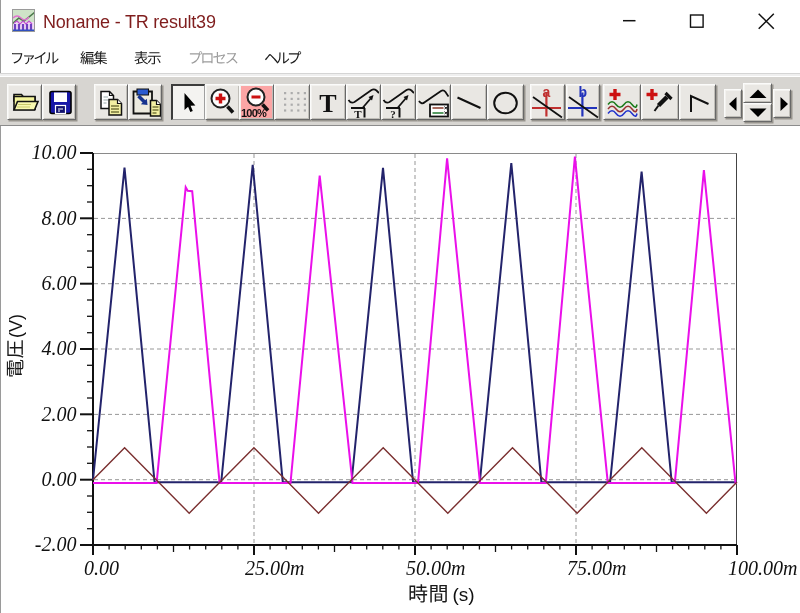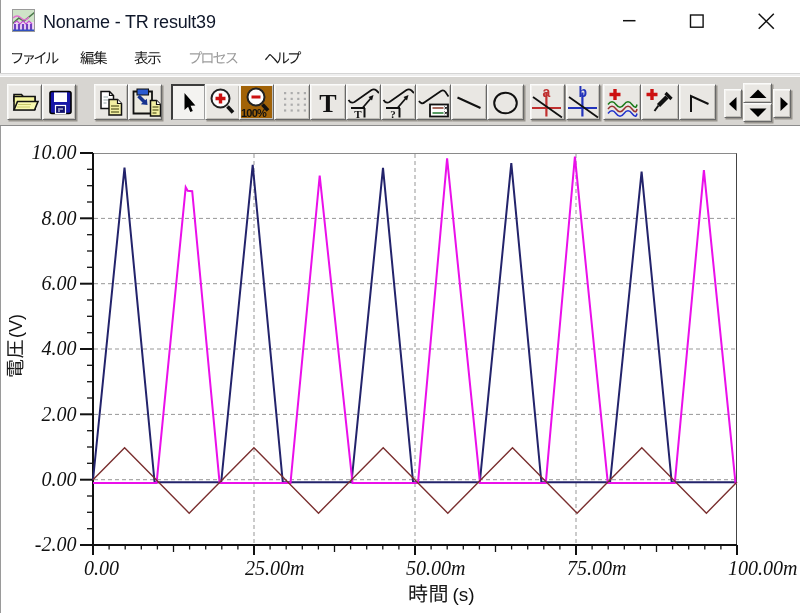--- a/index.html
+++ b/index.html
@@ -9,21 +9,21 @@
 <svg width="23" height="23" style="position:absolute;left:12px;top:9px">
 <rect x="0" y="0" width="23" height="23" fill="#cfe3c8"></rect>
 <rect x="0" y="13" width="23" height="10" fill="#f0dcf4"></rect>
 <path d="M0 15 L7 9 L12 12 L23 3" stroke="#4a7a4a" stroke-width="1.6" fill="none"></path>
 <path d="M1 9 Q5 5 9 9 T17 8" stroke="#e070d0" stroke-width="1.3" fill="none"></path>
 <path d="M2 14 L5 12 L8 15 L11 12 L14 15 L17 12 L20 15" stroke="#c050d0" stroke-width="1.2" fill="none"></path>
 <path d="M3 15 L3 21 M7 15 L7 21 M11 15 L11 21 M15 15 L15 21 M19 15 L19 21" stroke="#7040c0" stroke-width="2.2" fill="none"></path>
 <path d="M1 21.5 L22 21.5" stroke="#3050c0" stroke-width="2" fill="none"></path>
 <rect x="0.5" y="0.5" width="22" height="22" fill="none" stroke="#9a9a9a" stroke-width="1"></rect>
 </svg>
-<div class="abs" style="left:43px;top:12px;font-size:18px;letter-spacing:-0.2px;color:#0f172a;">Noname - TR result39</div>
+<div class="abs" style="left:43px;top:12px;font-size:18px;letter-spacing:-0.2px;color:#7f1d1d;">Noname - TR result39</div>
 <svg width="220" height="45" style="position:absolute;left:580px;top:0">
 <line x1="43" y1="20.7" x2="55.5" y2="20.7" stroke="#111" stroke-width="1.5"></line>
 <rect x="110.5" y="15" width="12.6" height="12.2" fill="none" stroke="#111" stroke-width="1.4"></rect>
 <path d="M178.7 13.7 L193.8 28.8 M193.8 13.7 L178.7 28.8" stroke="#111" stroke-width="1.5"></path>
 </svg>
 <svg width="420" height="30" style="position:absolute;left:0;top:44px">
 <path transform="translate(10.0,19.2) scale(0.01440,-0.01440)" d="M861.0810546875 664.780029296875Q856.1309814453125 654.2698974609375 852.680908203125 642.0546264648438Q849.2308349609375 629.83935546875 846.060791015625 614.6693115234375Q838.28076171875 575.3994140625 825.1707763671875 527.5444946289062Q812.060791015625 479.6895751953125 793.4508056640625 429.359619140625Q774.8408203125 379.0296630859375 750.6458129882812 331.7496337890625Q726.4508056640625 284.4696044921875 696.8907470703125 245.95947265625Q651.28076171875 187.7894287109375 594.9656372070312 137.64434814453125Q538.6505126953125 87.499267578125 466.8104248046875 47.439208984375Q394.9703369140625 7.379150390625 303.3104248046875 -21.620849609375L235.35888671875 53.2308349609375Q332.698974609375 78.060791015625 404.17401123046875 113.6707763671875Q475.6490478515625 149.28076171875 529.759033203125 195.000732421875Q583.8690185546875 240.720703125 625.3089599609375 293.9906005859375Q660.9688720703125 339.48046875 687.5437622070312 397.09515380859375Q714.11865234375 454.7098388671875 731.778564453125 513.239501953125Q749.4384765625 571.7691650390625 756.0484619140625 619.698974609375Q741.658447265625 619.698974609375 702.7536010742188 619.698974609375Q663.8487548828125 619.698974609375 610.97900390625 619.698974609375Q558.1092529296875 619.698974609375 500.32452392578125 619.698974609375Q442.539794921875 619.698974609375 389.69500732421875 619.698974609375Q336.8502197265625 619.698974609375 297.9102783203125 619.698974609375Q258.9703369140625 619.698974609375 244.68017578125 619.698974609375Q215 619.698974609375 189.78472900390625 618.8089599609375Q164.5694580078125 617.9189453125 145.179443359375 616.5289306640625V705.180908203125Q159.3494873046875 703.7908935546875 176.0296630859375 702.0958862304688Q192.7098388671875 700.40087890625 211.0 699.5108642578125Q229.2901611328125 698.620849609375 245.2901611328125 698.620849609375Q257.1903076171875 698.620849609375 287.9102783203125 698.620849609375Q318.6302490234375 698.620849609375 361.2301025390625 698.620849609375Q403.8299560546875 698.620849609375 452.17474365234375 698.620849609375Q500.51953125 698.620849609375 548.3643188476562 698.620849609375Q596.2091064453125 698.620849609375 637.7239379882812 698.620849609375Q679.23876953125 698.620849609375 708.2886962890625 698.620849609375Q737.338623046875 698.620849609375 746.6787109375 698.620849609375Q758.1888427734375 698.620849609375 772.2941284179688 699.5108642578125Q786.3994140625 700.40087890625 800.2496337890625 703.9609375Z" fill="#1c1c1c"></path>
     <path transform="translate(21.7,19.2) scale(0.01440,-0.01440)" d="M865.40087890625 505.3697509765625Q861.060791015625 499.419677734375 854.940673828125 491.6295166015625Q848.820556640625 483.83935546875 845.04052734375 477.6693115234375Q834.0904541015625 460.1591796875 813.7503662109375 430.7091064453125Q793.4102783203125 401.259033203125 766.3252563476562 366.67401123046875Q739.240234375 332.0889892578125 707.580322265625 299.759033203125Q675.92041015625 267.4290771484375 641.940673828125 244.1591796875L576.83935546875 289.340087890625Q612.2091064453125 310.780029296875 646.2489013671875 343.51483154296875Q680.2886962890625 376.2496337890625 707.6935424804688 410.70440673828125Q735.098388671875 445.1591796875 749.3682861328125 469.259033203125Q735.318359375 469.259033203125 697.8035278320312 469.259033203125Q660.2886962890625 469.259033203125 609.5289306640625 469.259033203125Q558.7691650390625 469.259033203125 503.81439208984375 469.56402587890625Q448.859619140625 469.8690185546875 399.34478759765625 469.8690185546875Q349.8299560546875 469.8690185546875 315.3900146484375 469.8690185546875Q280.9500732421875 469.8690185546875 271.219970703125 469.8690185546875Q249.099853515625 469.8690185546875 224.73480224609375 468.97900390625Q200.3697509765625 468.0889892578125 177.299560546875 465.698974609375V548.940673828125Q198.419677734375 546.16064453125 223.759765625 544.2706298828125Q249.099853515625 542.380615234375 271.219970703125 542.380615234375Q280.9500732421875 542.380615234375 317.1700439453125 542.380615234375Q353.3900146484375 542.380615234375 405.46490478515625 542.380615234375Q457.539794921875 542.380615234375 514.7496337890625 542.380615234375Q571.95947265625 542.380615234375 624.4743041992188 542.380615234375Q676.9891357421875 542.380615234375 715.2839965820312 542.380615234375Q753.578857421875 542.380615234375 765.4088134765625 542.380615234375Q772.9189453125 542.380615234375 783.2691650390625 543.0756225585938Q793.619384765625 543.7706298828125 803.6895751953125 544.8556518554688Q813.759765625 545.940673828125 819.7098388671875 547.3306884765625ZM529.380615234375 402.19970703125Q528.6005859375 338 524.2706298828125 281.340087890625Q519.940673828125 224.68017578125 507.000732421875 174.31512451171875Q494.060791015625 123.9500732421875 468.64581298828125 79.24493408203125Q443.2308349609375 34.539794921875 401.19573974609375 -4.44537353515625Q359.16064453125 -43.4305419921875 295.5303955078125 -78.940673828125L225.259033203125 -23.07958984375Q241.7691650390625 -17.1295166015625 259.41424560546875 -8.76446533203125Q277.059326171875 -0.3994140625 294.1295166015625 10.8907470703125Q361.59912109375 56.260498046875 394.198974609375 108.37518310546875Q426.798828125 160.4898681640625 437.21380615234375 218.9696044921875Q447.6287841796875 277.4493408203125 447.6287841796875 342.499267578125Q447.6287841796875 357.0093994140625 446.3487548828125 372.32452392578125Q445.0687255859375 387.6396484375 442.2886962890625 402.19970703125Z" fill="#1c1c1c"></path>
     <path transform="translate(33.3,19.2) scale(0.01440,-0.01440)" d="M86.2091064453125 361.301025390625Q215.8892822265625 396.301025390625 327.85418701171875 446.180908203125Q439.819091796875 496.060791015625 522.59912109375 547.6707763671875Q575.4290771484375 580.500732421875 624.8541870117188 619.2308349609375Q674.279296875 657.9609375 718.3143920898438 699.801025390625Q762.3494873046875 741.64111328125 796.3994140625 783.301025390625L863.3509521484375 720.51953125Q820.620849609375 676.3494873046875 771.66064453125 633.4243774414062Q722.700439453125 590.499267578125 668.2152709960938 550.8541870117188Q613.7301025390625 511.2091064453125 555.340087890625 474.379150390625Q500.3900146484375 440.7691650390625 431.219970703125 406.07415771484375Q362.0499267578125 371.379150390625 284.159912109375 340.07415771484375Q206.2698974609375 308.7691650390625 125.8299560546875 283.3292236328125ZM506.5289306640625 506.2698974609375 592.6910400390625 532.0701904296875V75.92041015625Q592.6910400390625 57.4102783203125 593.3860473632812 36.2301025390625Q594.0810546875 15.0499267578125 595.4710693359375 -2.93524169921875Q596.861083984375 -20.92041015625 599.0311279296875 -30.6505126953125H500.9688720703125Q502.35888671875 -20.92041015625 503.7489013671875 -2.93524169921875Q505.138916015625 15.0499267578125 505.83392333984375 36.2301025390625Q506.5289306640625 57.4102783203125 506.5289306640625 75.92041015625Z" fill="#1c1c1c"></path>
     <path transform="translate(44.9,19.2) scale(0.01440,-0.01440)" d="M523.939208984375 21.1700439453125Q526.71923828125 32.900146484375 528.6092529296875 47.580322265625Q530.499267578125 62.260498046875 530.499267578125 77.3306884765625Q530.499267578125 86.8907470703125 530.499267578125 120.91571044921875Q530.499267578125 154.940673828125 530.499267578125 204.7105712890625Q530.499267578125 254.48046875 530.499267578125 312.3603515625Q530.499267578125 370.240234375 530.499267578125 428.81512451171875Q530.499267578125 487.3900146484375 530.499267578125 538.3299560546875Q530.499267578125 589.2698974609375 530.499267578125 626.0499267578125Q530.499267578125 662.8299560546875 530.499267578125 676.340087890625Q530.499267578125 704.80029296875 528.1342163085938 724.5654907226562Q525.7691650390625 744.3306884765625 525.1591796875 750.4305419921875H617.3212890625Q616.7113037109375 744.3306884765625 614.8462524414062 724.3704833984375Q612.981201171875 704.4102783203125 612.981201171875 675.9500732421875Q612.981201171875 662.43994140625 612.981201171875 626.4750366210938Q612.981201171875 590.5101318359375 612.981201171875 540.140380859375Q612.981201171875 489.7706298828125 612.981201171875 432.3509521484375Q612.981201171875 374.9312744140625 612.981201171875 319.12158203125Q612.981201171875 263.3118896484375 612.981201171875 215.7720947265625Q612.981201171875 168.2322998046875 612.981201171875 137.0123291015625Q612.981201171875 105.7923583984375 612.981201171875 99.162109375Q659.52099609375 120.6519775390625 712.5506591796875 156.581787109375Q765.580322265625 192.5115966796875 816.1950073242188 240.68634033203125Q866.8096923828125 288.861083984375 904.51953125 345.060791015625L952.380615234375 276.939208984375Q909.3306884765625 218.619384765625 851.7456665039062 166.0093994140625Q794.16064453125 113.3994140625 731.9656372070312 71.119384765625Q669.7706298828125 28.83935546875 611.3306884765625 -0.16064453125Q598.820556640625 -6.500732421875 590.5654907226562 -12.560791015625Q582.3104248046875 -18.620849609375 576.7503662109375 -22.7908935546875ZM65.8690185546875 25.92041015625Q128.9891357421875 71.0904541015625 173.1490478515625 135.17547607421875Q217.3089599609375 199.260498046875 239.9688720703125 271.68017578125Q250.9688720703125 306.340087890625 257.078857421875 357.30499267578125Q263.1888427734375 408.2698974609375 265.88385009765625 465.51483154296875Q268.578857421875 522.759765625 269.078857421875 577.4547729492188Q269.578857421875 632.1497802734375 269.578857421875 674.2698974609375Q269.578857421875 696.460205078125 267.798828125 713.7503662109375Q266.018798828125 731.04052734375 262.8487548828125 746.7706298828125H354.8408203125Q354.2308349609375 741.28076171875 353.14581298828125 729.7456665039062Q352.060791015625 718.2105712890625 350.97576904296875 704.0553588867188Q349.8907470703125 689.900146484375 349.8907470703125 675.0499267578125Q349.8907470703125 633.31982421875 348.8907470703125 576.4547729492188Q347.8907470703125 519.5897216796875 344.58575439453125 458.28472900390625Q341.28076171875 396.979736328125 335.47576904296875 342.17474365234375Q329.6707763671875 287.3697509765625 319.060791015625 249.979736328125Q296.6707763671875 169.6895751953125 250.560791015625 98.739501953125Q204.4508056640625 27.7894287109375 141.28076171875 -24.500732421875Z" fill="#1c1c1c"></path>
@@ -84,21 +84,21 @@
       <path d="M12.5 7.5 L12.5 24.5 L16.1 21.2 L18.3 26.6 L20.8 25.5 L18.6 20.2 L23.4 19.9 Z" fill="#000"></path>
     </svg>
   </div>
 <div style="position:absolute;left:205px;top:84px;width:34.5px;height:35.5px;background:#e9e7e3;border-top:1px solid #fbfbfa;border-left:1px solid #fbfbfa;border-right:1px solid #686868;border-bottom:1px solid #686868;box-shadow:inset 1px 1px 0 #f3f2ef,inset -1px -1px 0 #c0beb8,1.5px 1.5px 0 #97948d;box-sizing:border-box;">
     <svg width="32" height="33" viewBox="0 0 32 33" style="position:absolute;left:50%;top:50%;transform:translate(-50%,-50%)">
       <circle cx="14.5" cy="13" r="9" fill="#fdfdfd" stroke="#222" stroke-width="2"></circle>
 <path d="M14.5 8 L14.5 18 M9.5 13 L19.5 13" stroke="#cc1111" stroke-width="3.4"></path>
 <line x1="21.5" y1="21" x2="27" y2="27" stroke="#111" stroke-width="3.6"></line>
     </svg>
   </div>
-<div style="position:absolute;left:239px;top:84px;width:34.5px;height:35.5px;background:#a16207;border-top:1px solid #fbfbfa;border-left:1px solid #fbfbfa;border-right:1px solid #686868;border-bottom:1px solid #686868;box-shadow:inset 1px 1px 0 #f3f2ef,inset -1px -1px 0 #c0beb8,1.5px 1.5px 0 #97948d;box-sizing:border-box;">
+<div style="position:absolute;left:239px;top:84px;width:34.5px;height:35.5px;background:#fca5a5;border-top:1px solid #fbfbfa;border-left:1px solid #fbfbfa;border-right:1px solid #686868;border-bottom:1px solid #686868;box-shadow:inset 1px 1px 0 #f3f2ef,inset -1px -1px 0 #c0beb8,1.5px 1.5px 0 #97948d;box-sizing:border-box;">
     <svg width="32" height="33" viewBox="0 0 32 33" style="position:absolute;left:50%;top:50%;transform:translate(-50%,-50%)">
       <circle cx="16" cy="11.5" r="8.5" fill="#fdfdfd" stroke="#222" stroke-width="2"></circle>
 <path d="M11.5 11.5 L20.5 11.5" stroke="#cc1111" stroke-width="3.2"></path>
 <line x1="22.5" y1="19" x2="28" y2="25" stroke="#111" stroke-width="3.6"></line>
 <text x="1" y="31" font-size="11" font-weight="bold" font-family="Liberation Sans" letter-spacing="-0.8" fill="#111">100%</text>
     </svg>
   </div>
 <div style="position:absolute;left:273.5px;top:84px;width:36px;height:35.5px;background:#e9e7e3;border-top:1px solid #fbfbfa;border-left:1px solid #fbfbfa;border-right:1px solid #686868;border-bottom:1px solid #686868;box-shadow:inset 1px 1px 0 #f3f2ef,inset -1px -1px 0 #c0beb8,1.5px 1.5px 0 #97948d;box-sizing:border-box;">
     <svg width="32" height="33" viewBox="0 0 32 33" style="position:absolute;left:50%;top:50%;transform:translate(-50%,-50%)">
       <rect x="8.0" y="6.5" width="2.2" height="2.2" fill="#acacac"></rect>

